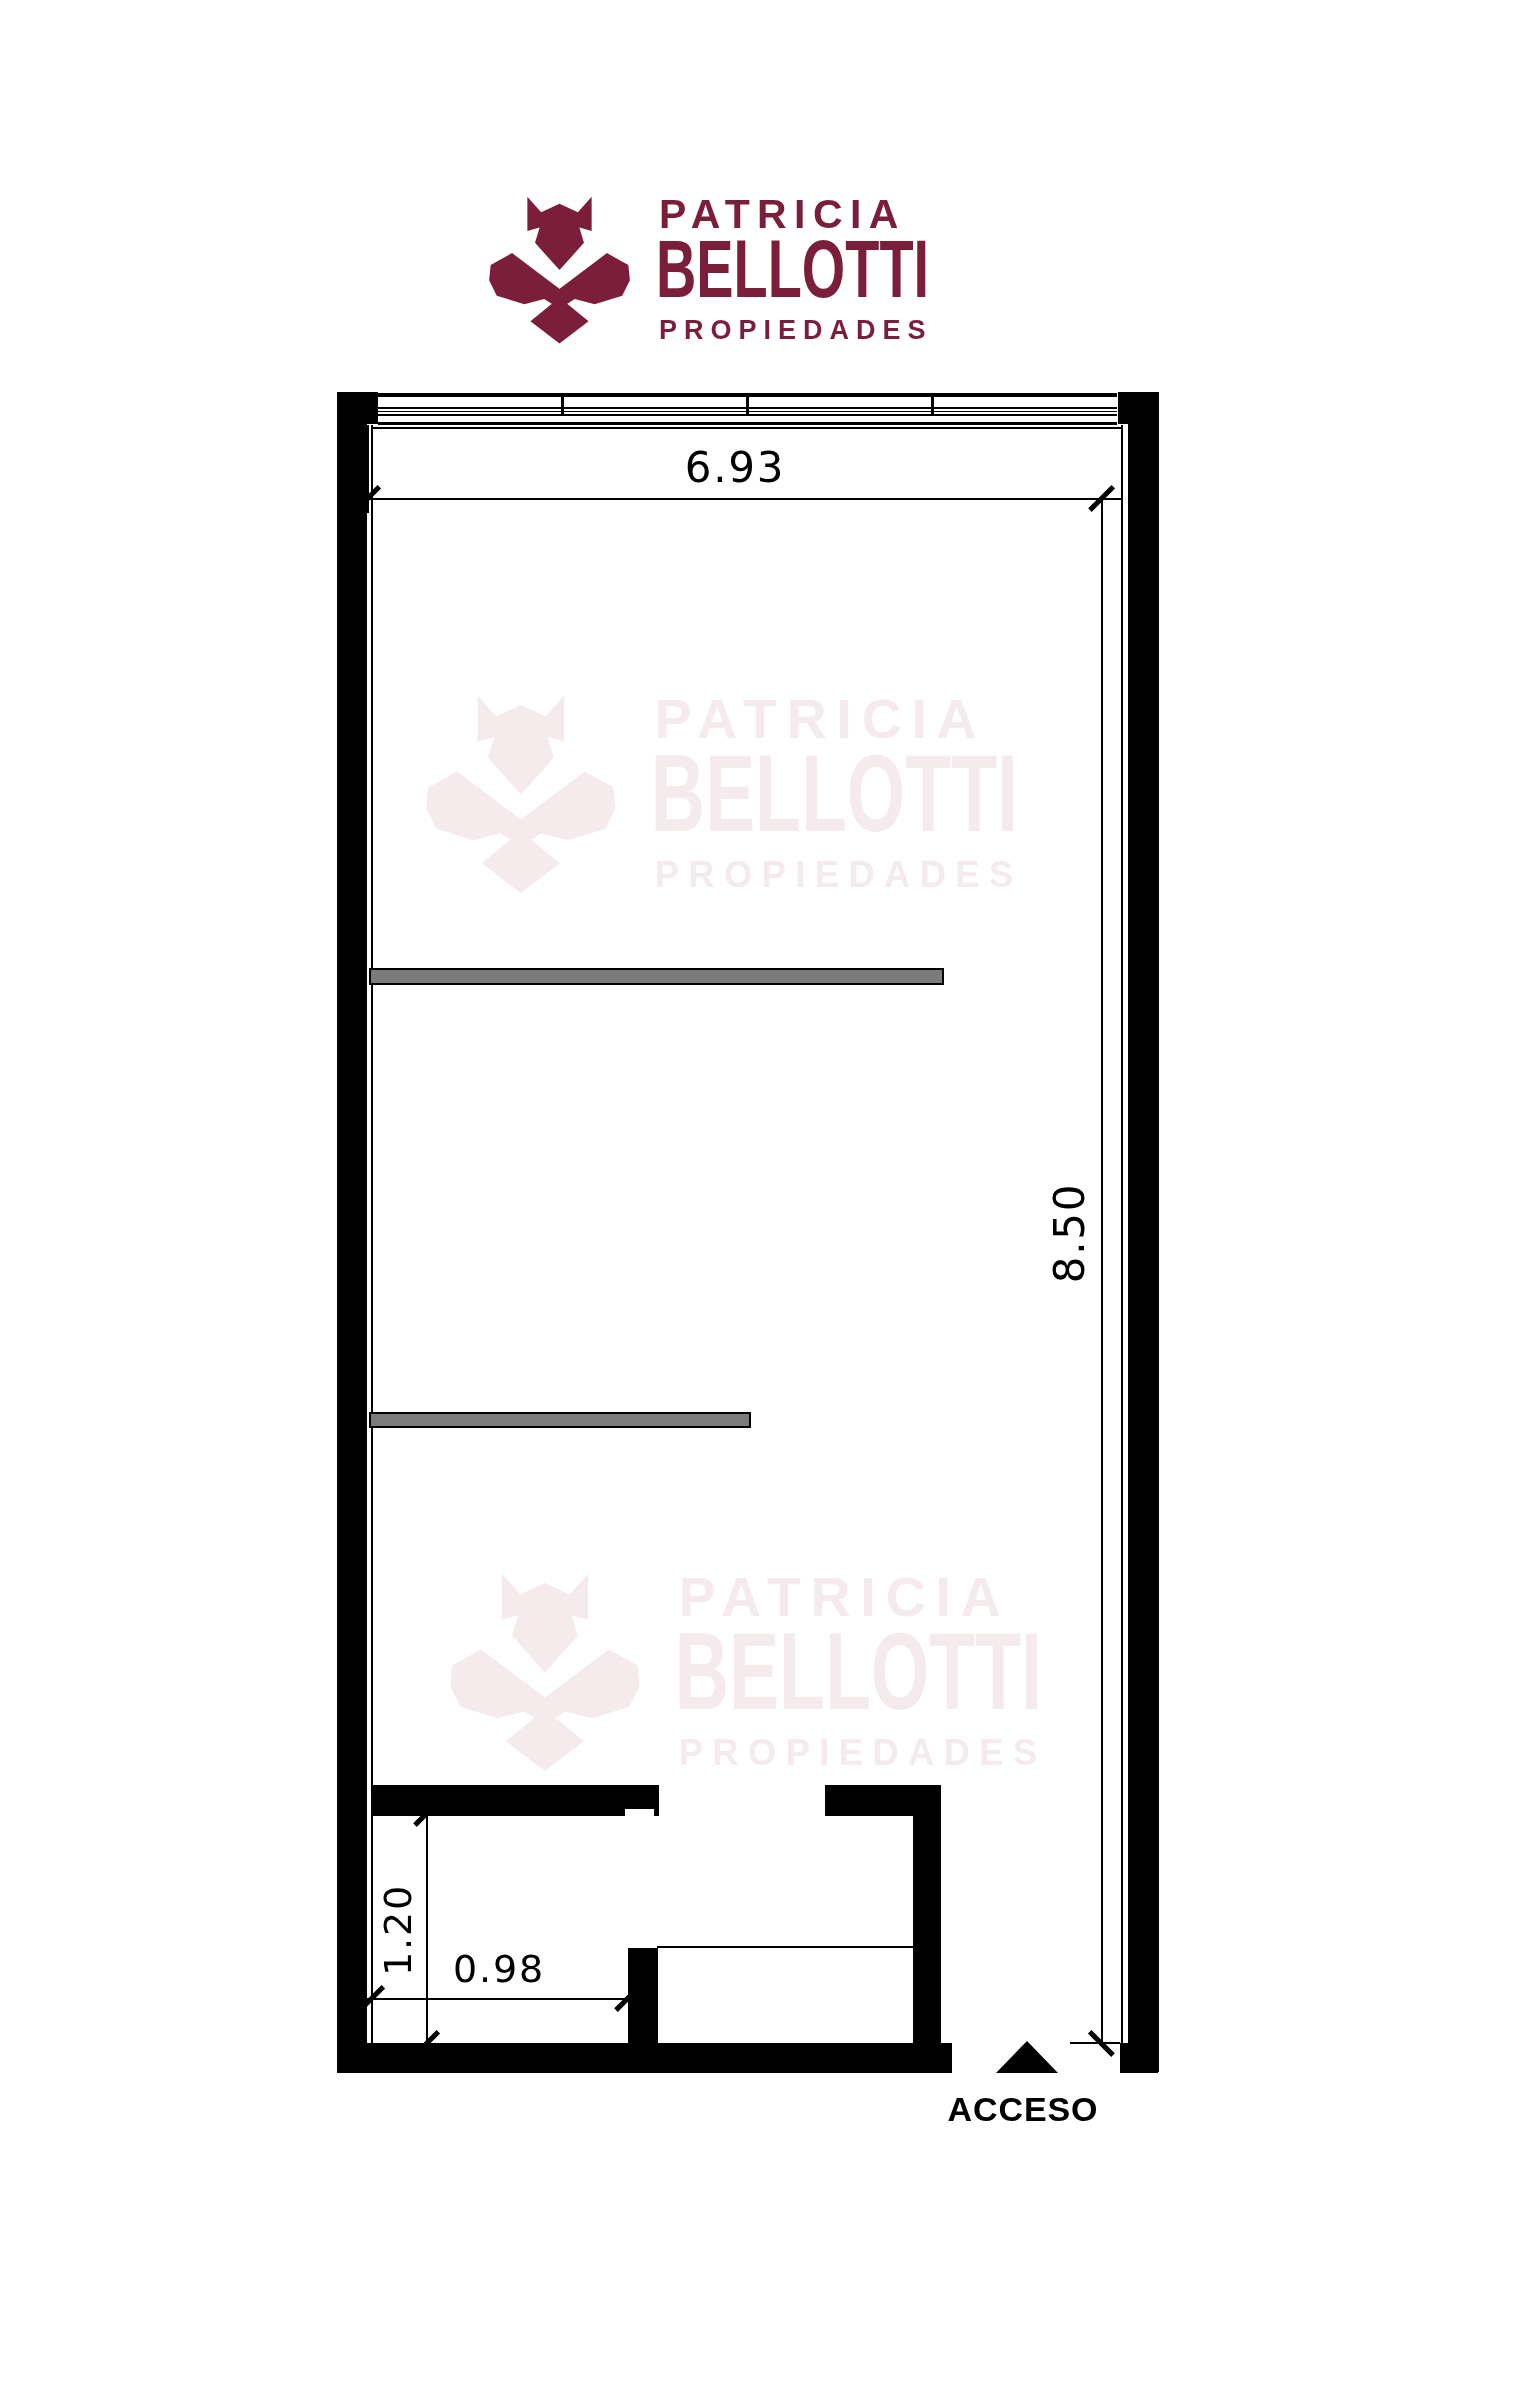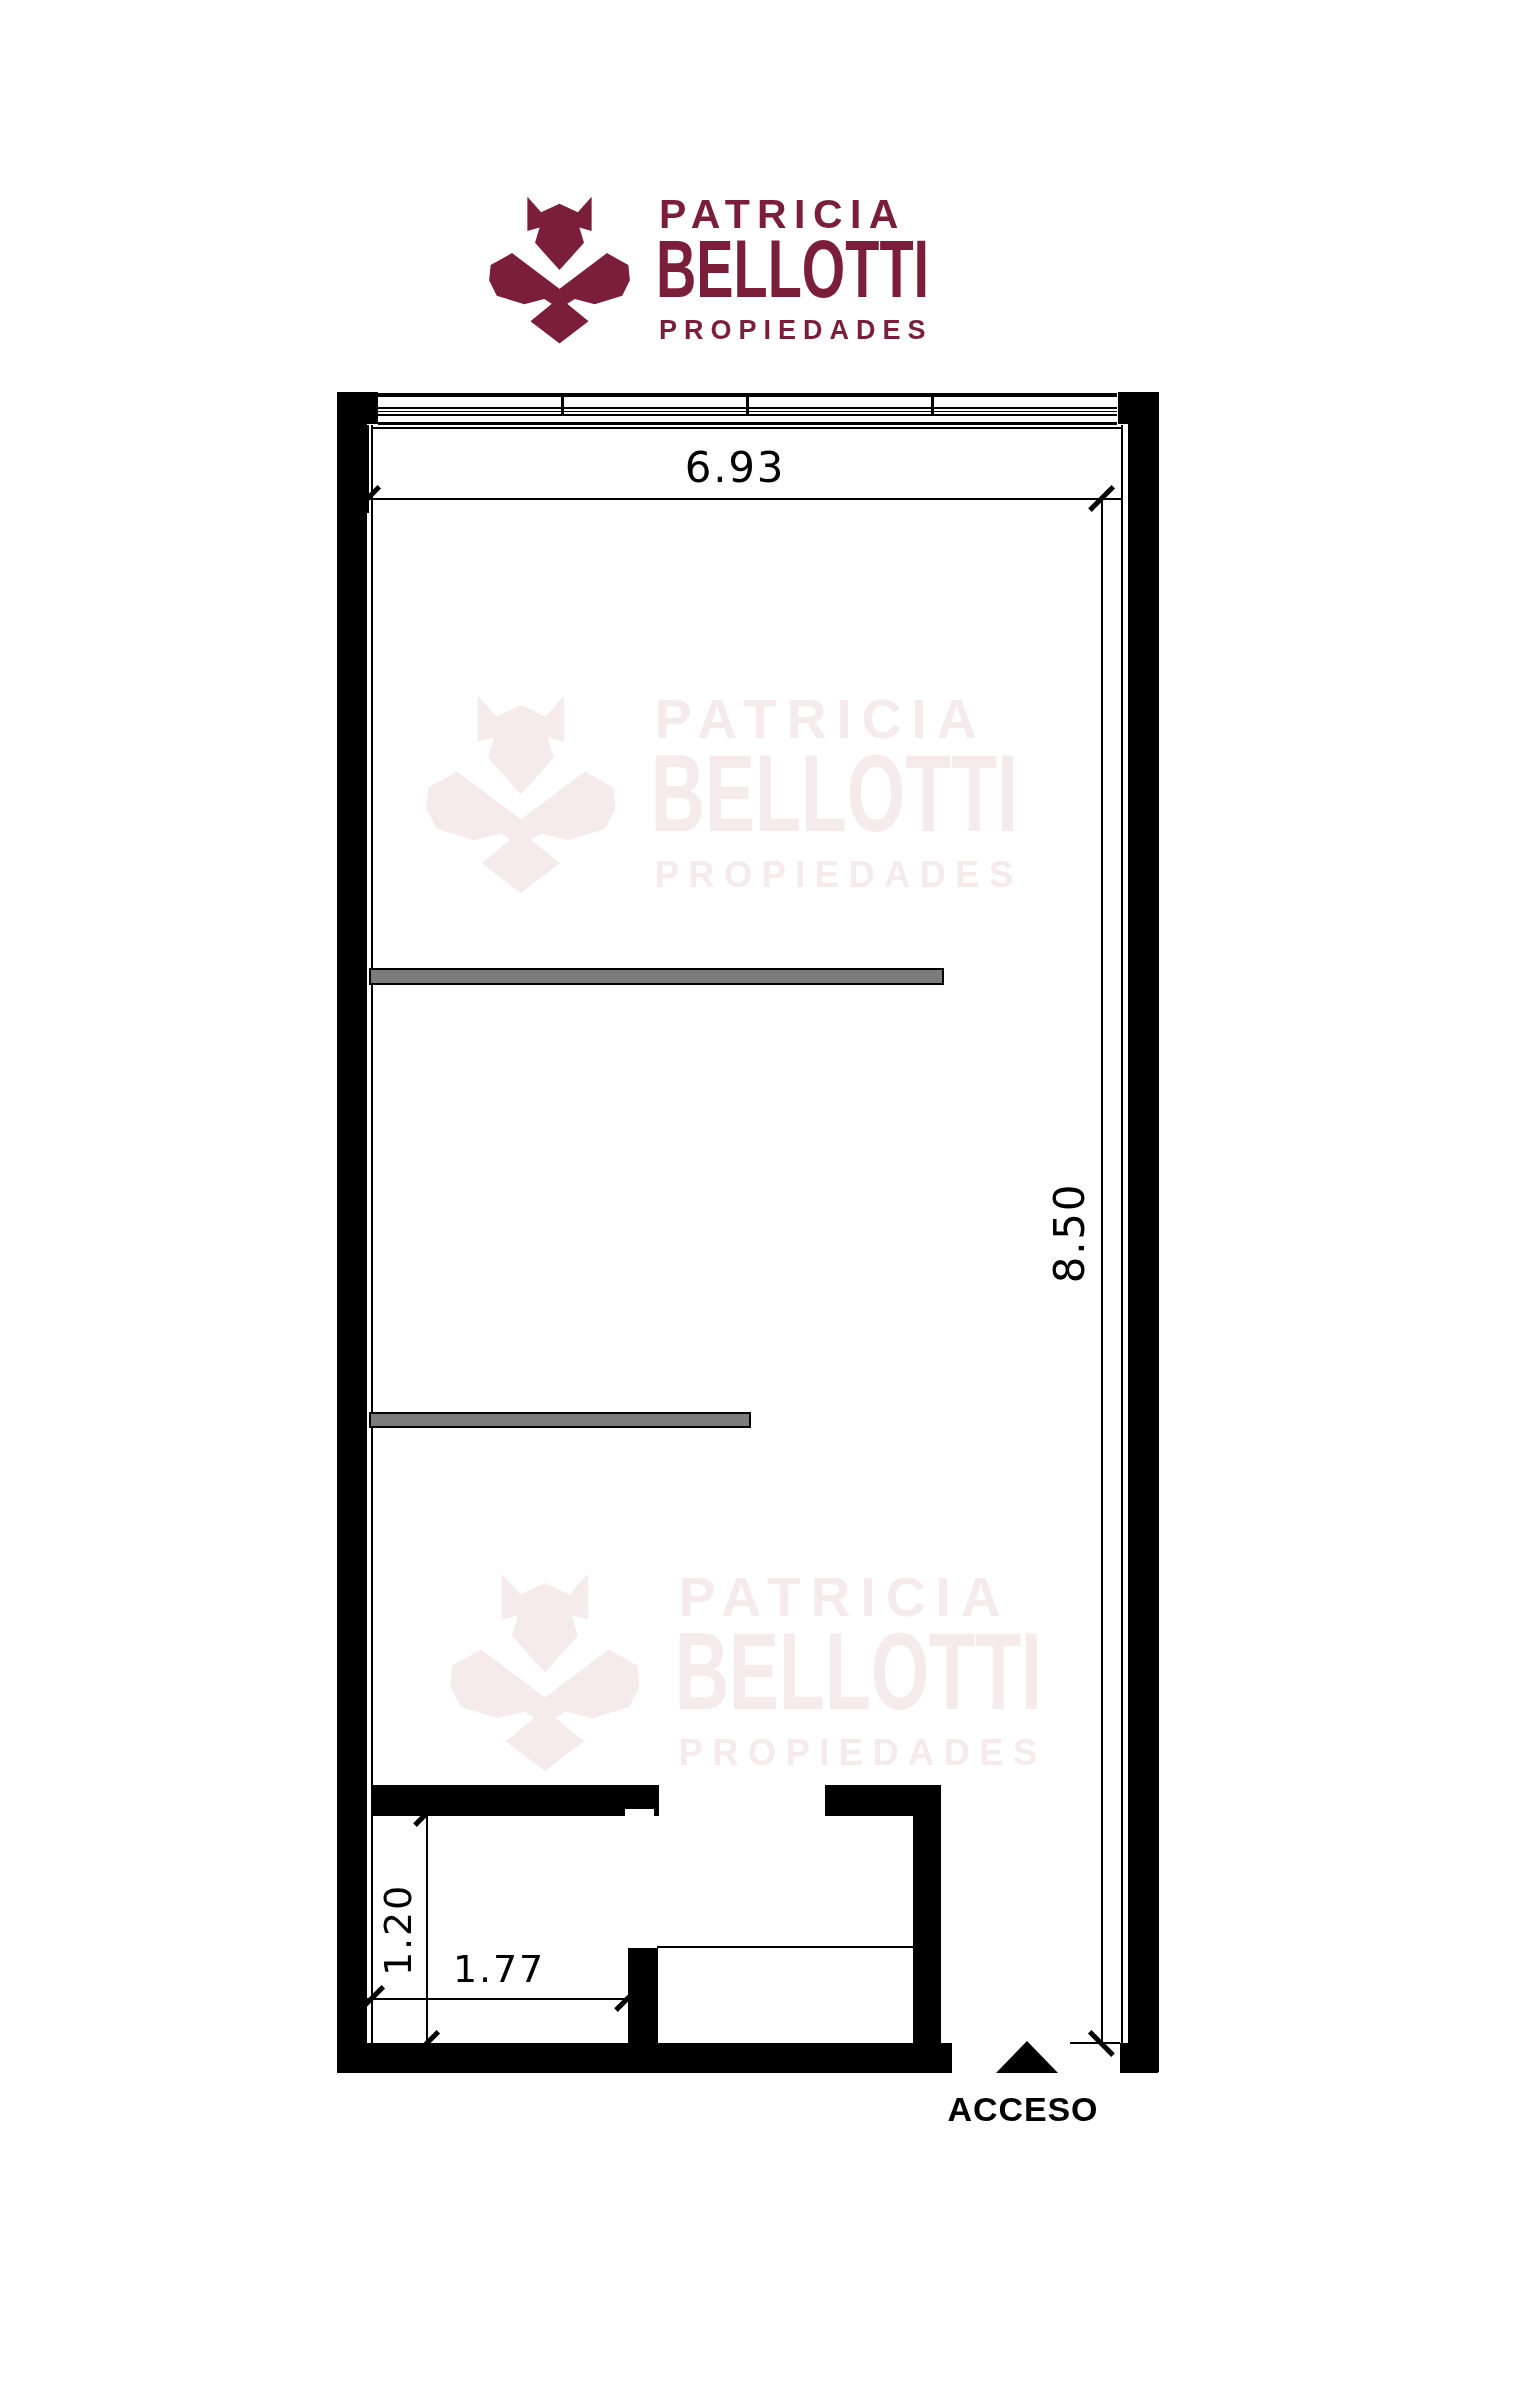--- a/index.html
+++ b/index.html
@@ -133,20 +133,20 @@
     <div class="tick r-45" style="left:1085px;top:452px;"></div>
     <div class="tick r45" style="left:1085px;top:1997px;"></div>
     <div class="tick r-45" style="left:410px;top:1767px;"></div>
     <div class="tick r-45" style="left:410px;top:1997px;"></div>
     <div class="tick r-45" style="left:355px;top:1952px;"></div>
     <div class="tick r-45" style="left:611px;top:1952px;"></div>
 
     <div class="dimtext" style="left:735px;top:423px;">6.93</div>
     <div class="dimtext vert" style="left:1069px;top:1189px;">8.50</div>
     <div class="dimtext small vert" style="left:398px;top:1886px;">1.20</div>
-    <div class="dimtext small" style="left:499px;top:1925px;">1.77</div>
+    <div class="dimtext small" style="left:499px;top:1925px;">0.98</div>
 
     <div class="access-tri" style="left:996px;top:1997px;"></div>
     <div class="access-label" style="left:1023px;top:2065px;">ACCESO</div>
   </div>
 
 </div>
 
 
 </body></html>

